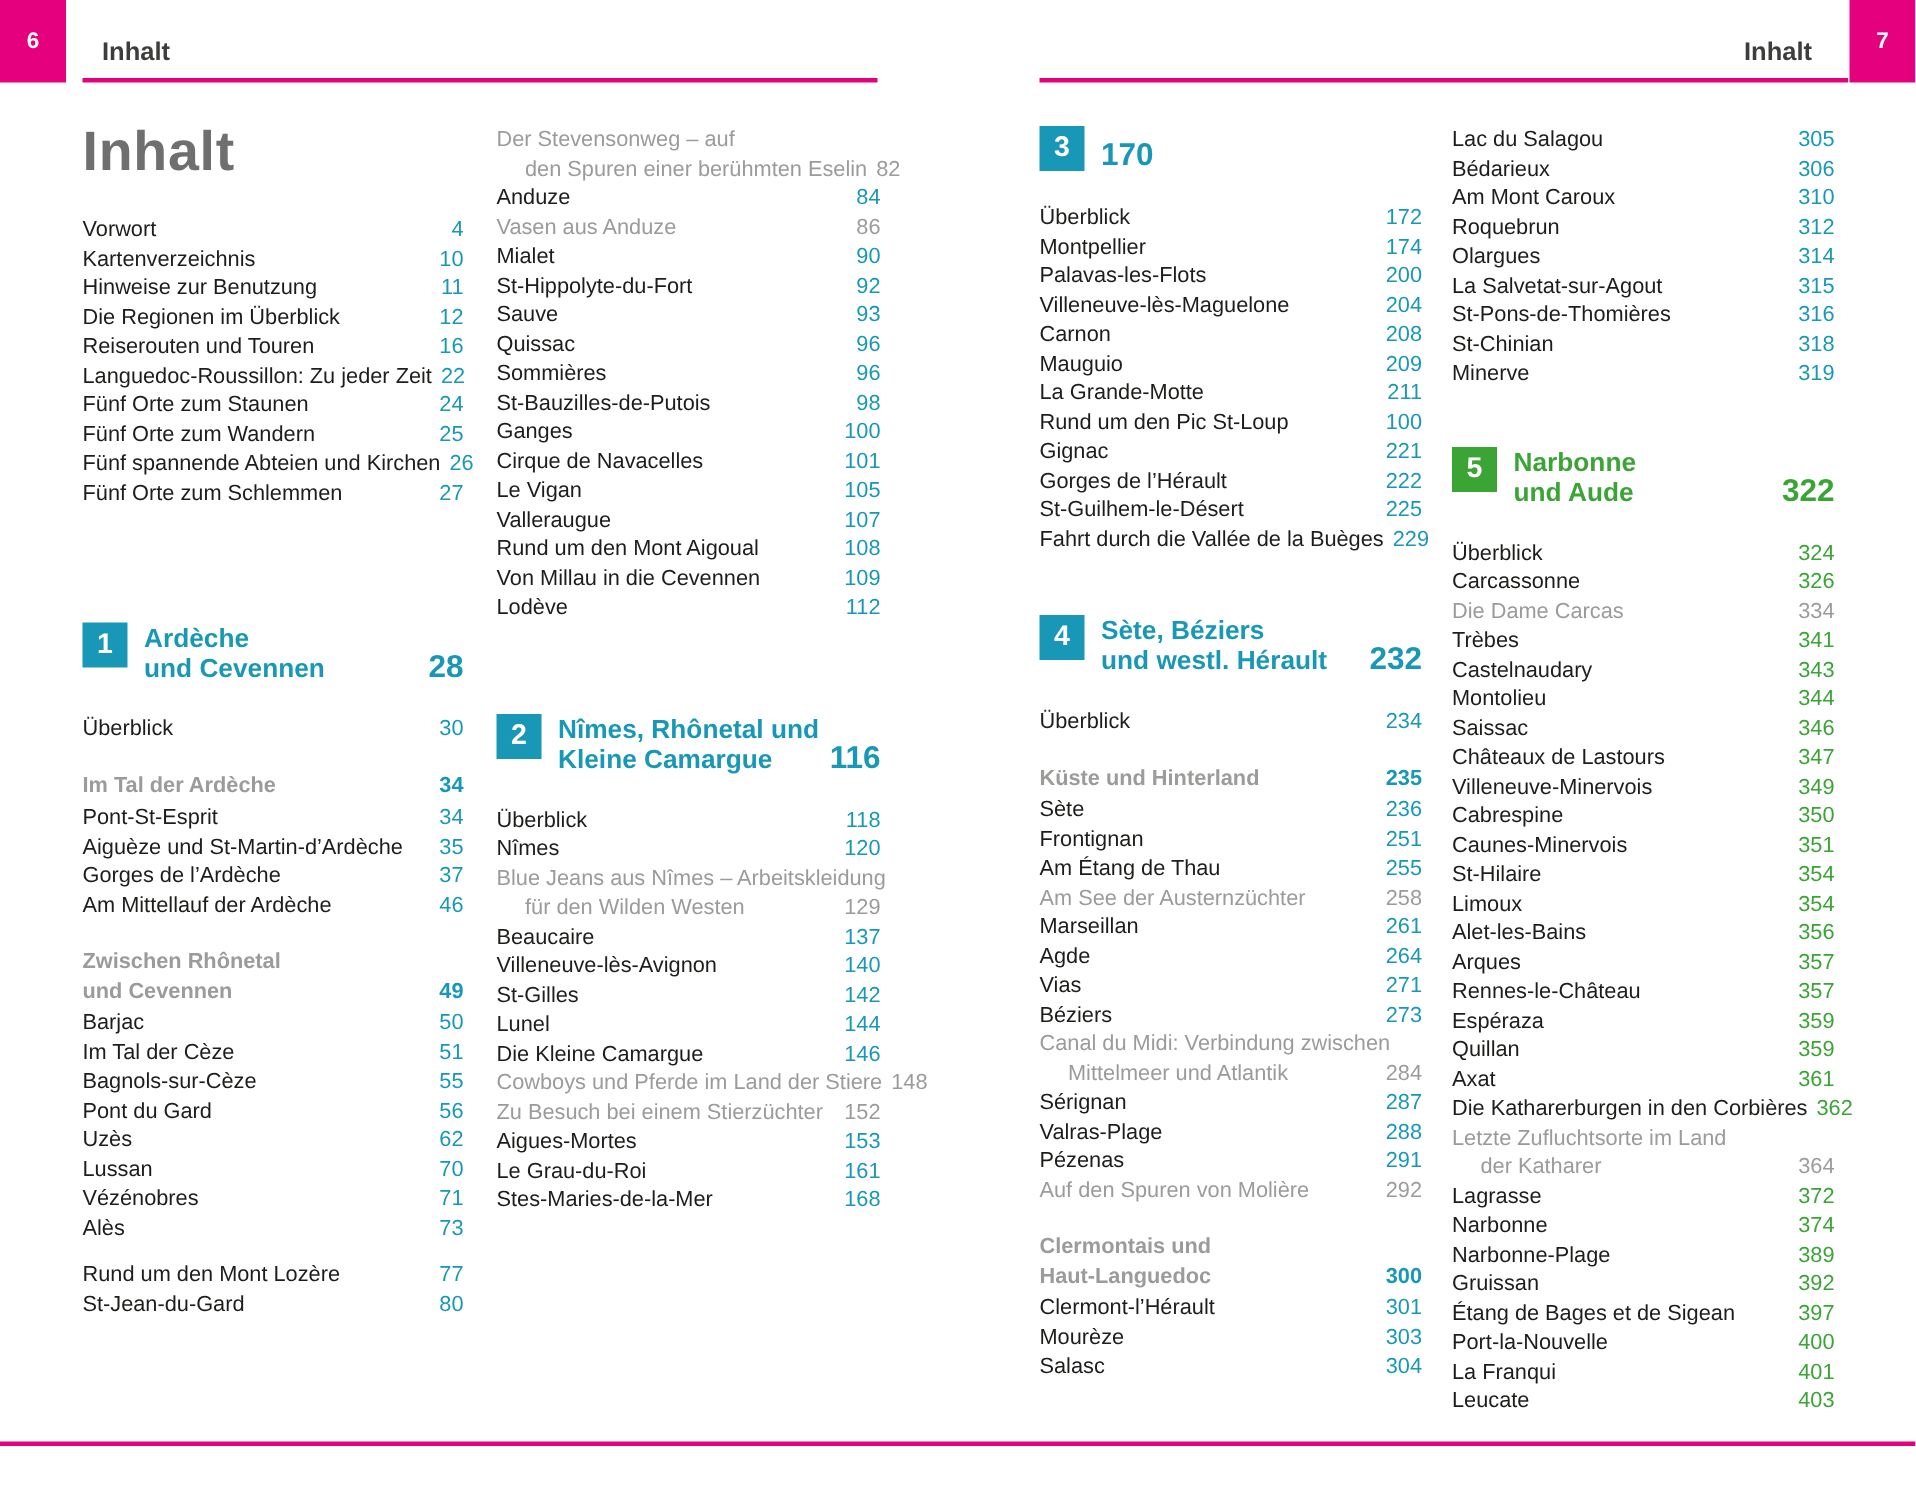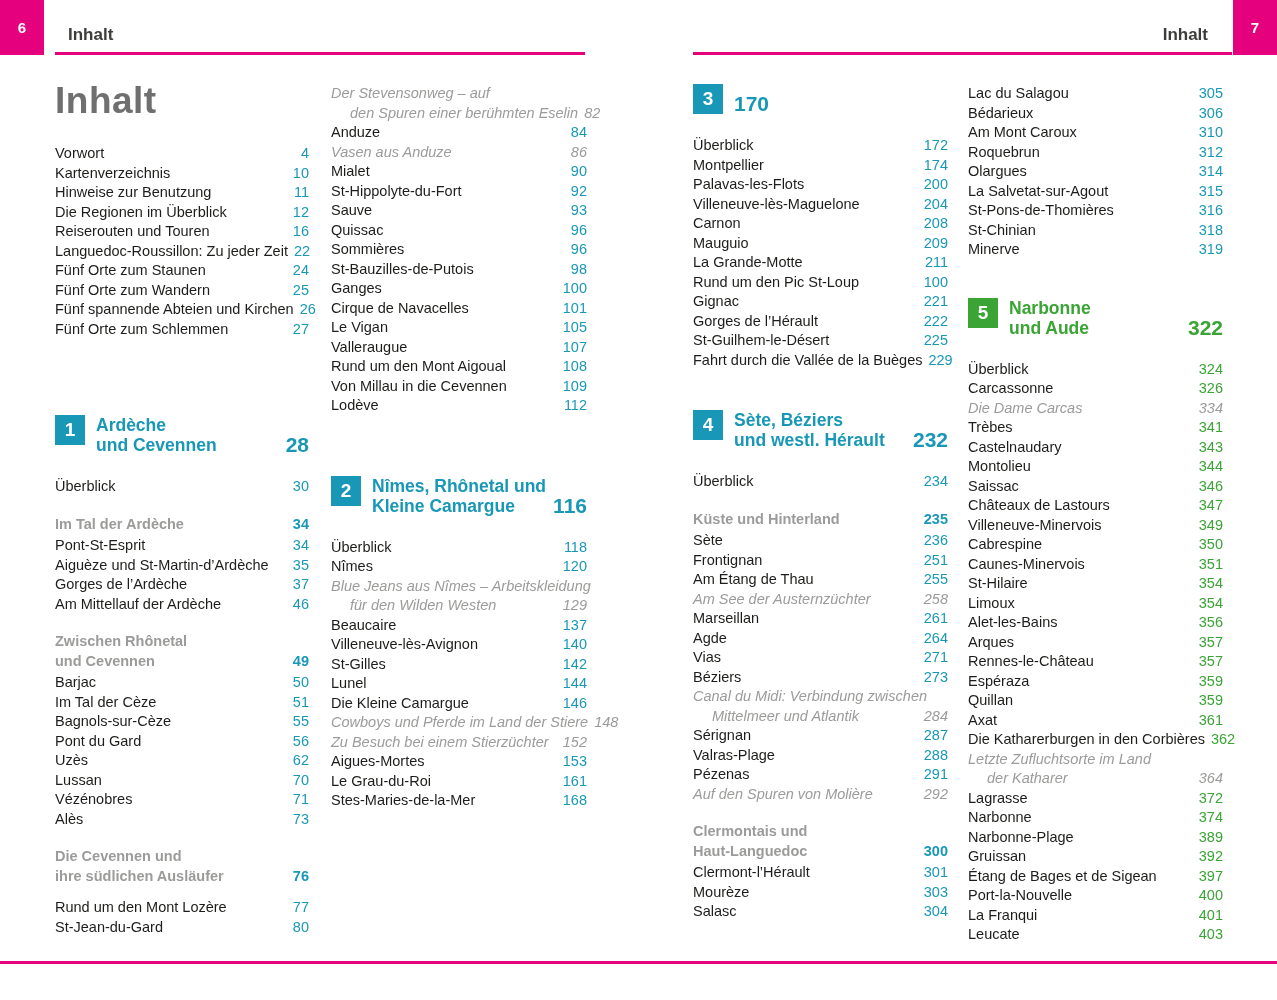--- a/index.html
+++ b/index.html
@@ -30,21 +30,21 @@
 
   .main-title { font-size:37px; font-weight:bold; color:#706f6f; line-height:42px;
                 margin-bottom:22px; letter-spacing:0.5px; }
 
   
   .row { display:flex; align-items:baseline; font-size:14.5px; line-height:19.5px; color:#1d1d1b; }
   .row .t { flex:1 1 auto; padding-right:6px; white-space:nowrap; }
   .row .t.ind { padding-left:19px; }
   .row .p { color:var(--teal); white-space:nowrap; }
   .entry.greenp .p { color:var(--green); }
-  .entry.it { font-style:italic; }
+  .entry.it { }
   .entry.it .t, .entry.it .p { color:var(--gray); }
 
   
   .subhead .row .t { color:var(--gray); font-weight:bold; }
   .subhead .row .p { color:var(--teal); font-weight:bold; }
 
   
   .section { display:flex; align-items:flex-start; }
   .secnum { width:30px; height:30px; flex:0 0 30px; color:#fff; font-size:19px; font-weight:bold;
             display:flex; align-items:center; justify-content:center; margin-right:11px; }
@@ -232,29 +232,20 @@
             <span class="p">71</span>
           </div>
         </div>
         <div class="entry">
           <div class="row">
             <span class="t">Alès</span>
             <span class="p">73</span>
           </div>
         </div>
       </div>
-      <div class="subhead" style="margin-top: 18px;">
-        <div class="row">
-          <span class="t">Die Cevennen und</span>
-        </div>
-        <div class="row">
-          <span class="t">ihre südlichen Ausläufer</span>
-          <span class="p">76</span>
-        </div>
-      </div>
       <div class="entries" style="margin-top: 12px;">
         <div class="entry">
           <div class="row">
             <span class="t">Rund um den Mont Lozère</span>
             <span class="p">77</span>
           </div>
         </div>
         <div class="entry">
           <div class="row">
             <span class="t">St-Jean-du-Gard</span>

